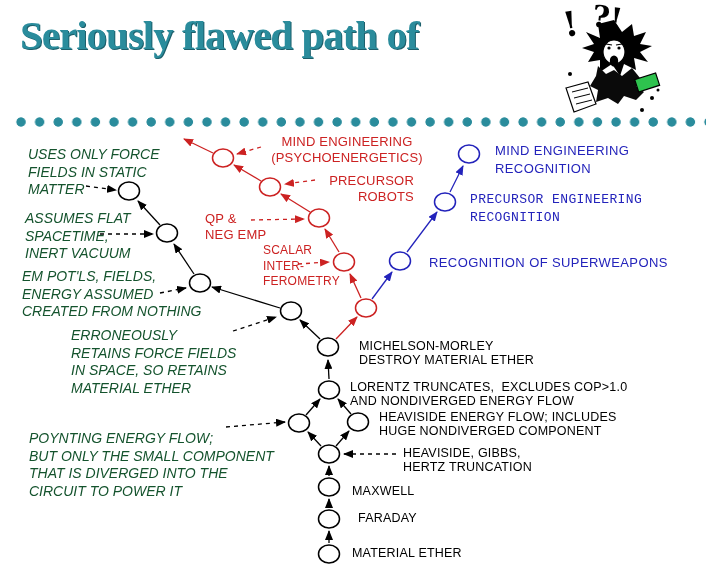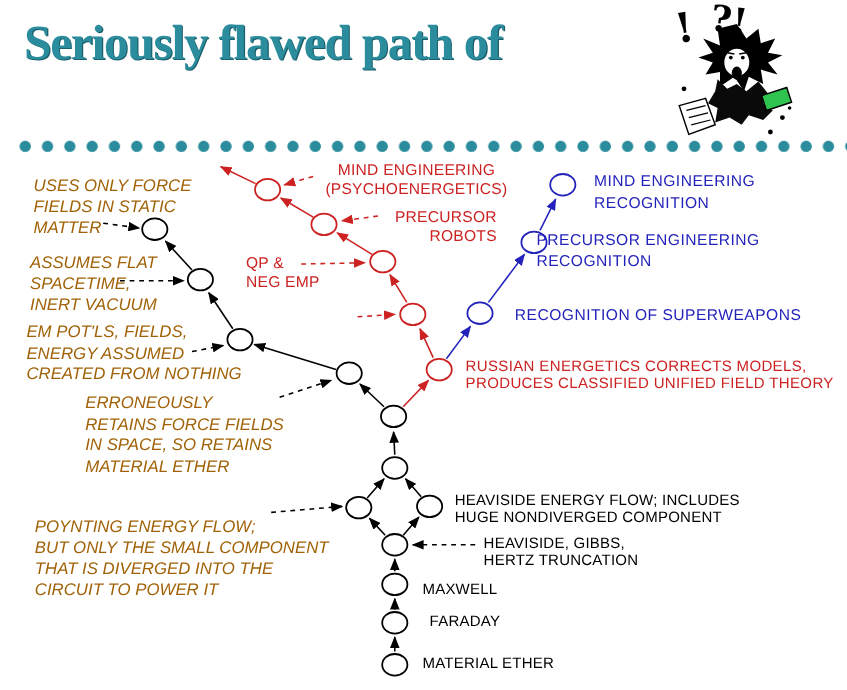--- a/index.html
+++ b/index.html
@@ -6,21 +6,21 @@
   .stage{position:relative;width:706px;height:575px;background:#ffffff;overflow:hidden;
          font-family:"Liberation Sans",sans-serif;margin-left:12px;}
   .abs{position:absolute;}
   .pre{white-space:pre-wrap;}
   .title{left:8px;top:14px;font-family:"Liberation Serif",serif;font-weight:bold;
          font-size:41px;line-height:43px;color:#2a8c9c;letter-spacing:-1px;
          text-shadow:1px 1px 0 #1c5f6b;}
   .dots{left:0;top:114px;width:706px;height:15px;background-repeat:repeat-x;
         background-image:radial-gradient(circle at 9px 8px,#2a8c9c 4.3px,rgba(255,255,255,0) 5px);
         background-size:18.6px 15px;}
-  .note{font-style:italic;font-size:14px;line-height:17.5px;color:#a16207;}
+  .note{font-style:italic;font-size:14px;line-height:17.5px;color:#14532d;}
   .nlabel{font-size:12.5px;line-height:13.8px;color:#000;letter-spacing:.2px;}
   .red{color:#cc2222;}
   .blue{color:#2323bb;letter-spacing:.4px;}
   .rlabel{font-size:13px;line-height:16px;letter-spacing:.2px;}
   .rsmall{font-size:12px;line-height:15.5px;}
   .rruss{font-size:12.5px;line-height:14px;letter-spacing:.3px;}
   .blabel{font-size:13px;line-height:18px;}
   .mark{font-family:"DejaVu Serif",serif;font-weight:bold;color:#000;}
   svg{position:absolute;left:0;top:0;}
   .diagram line{fill:none;}
@@ -165,29 +165,34 @@
 BUT ONLY THE SMALL COMPONENT
 THAT IS DIVERGED INTO THE
 CIRCUIT TO POWER IT</div>
 
   <div class="abs red rlabel pre" style="left:240px;top:134px;width:190px;text-align:center;">MIND ENGINEERING
 (PSYCHOENERGETICS)</div>
   <div class="abs red rlabel pre" style="left:193px;top:211px;">QP &amp;
 NEG EMP</div>
   <div class="abs red rlabel pre" style="left:300px;top:173px;width:102px;text-align:right;">PRECURSOR
 ROBOTS</div>
-  <div class="abs red rruss pre" style="left:376px;top:298px;">RUSSIAN ENERGETICS CORRECTS MODELS,
-PRODUCES CLASSIFIED UNIFIED FIELD THEORY</div>
+  <div class="abs red rlabel rsmall pre" style="left:251px;top:243px;">SCALAR
+INTER-
+FEROMETRY</div>
 
   <div class="abs blue blabel pre" style="left:483px;top:142px;">MIND ENGINEERING
 RECOGNITION</div>
-  <div class="abs blue blabel pre" style="left:435px;top:191px;">PRECURSOR ENGINEERING
+  <div class="abs blue blabel pre" style="left:458px;top:191px;font-family:Liberation Mono, monospace;">PRECURSOR ENGINEERING
 RECOGNITION</div>
   <div class="abs blue blabel pre" style="left:417px;top:254px;text-align:right;">RECOGNITION OF SUPERWEAPONS</div>
 
+  <div class="abs nlabel pre" style="left:347px;top:340px;">MICHELSON-MORLEY
+DESTROY MATERIAL ETHER</div>
+  <div class="abs nlabel pre" style="left:338px;top:381px;">LORENTZ TRUNCATES,  EXCLUDES COP&gt;1.0
+AND NONDIVERGED ENERGY FLOW</div>
   <div class="abs nlabel pre" style="left:367px;top:411px;">HEAVISIDE ENERGY FLOW; INCLUDES
 HUGE NONDIVERGED COMPONENT</div>
   <div class="abs nlabel pre" style="left:391px;top:447px;">HEAVISIDE, GIBBS,
 HERTZ TRUNCATION</div>
   <div class="abs nlabel" style="left:340px;top:485px;">MAXWELL</div>
   <div class="abs nlabel" style="left:346px;top:512px;">FARADAY</div>
   <div class="abs nlabel" style="left:340px;top:547px;">MATERIAL ETHER</div>
 
 </div>
 

